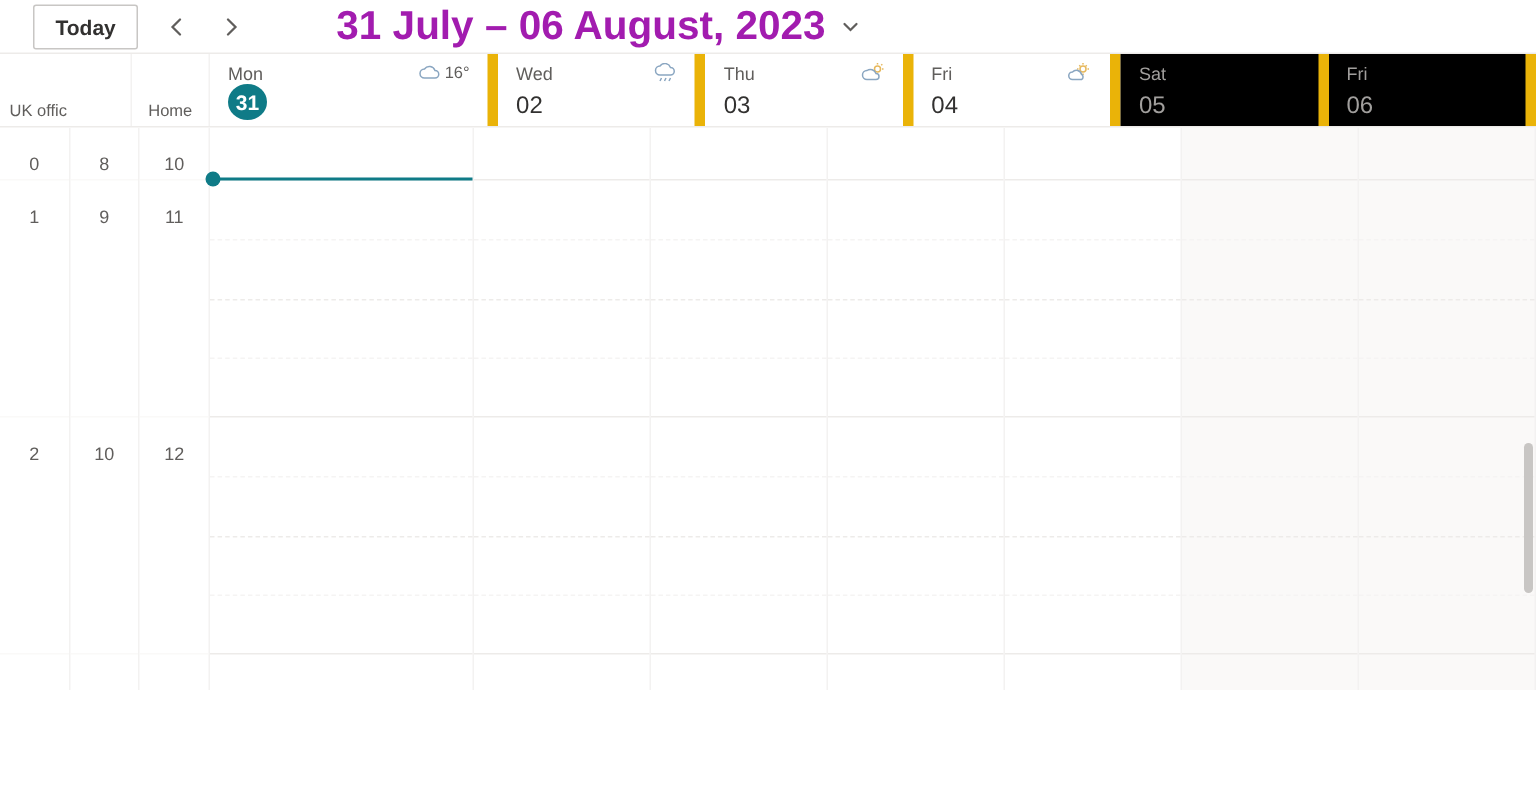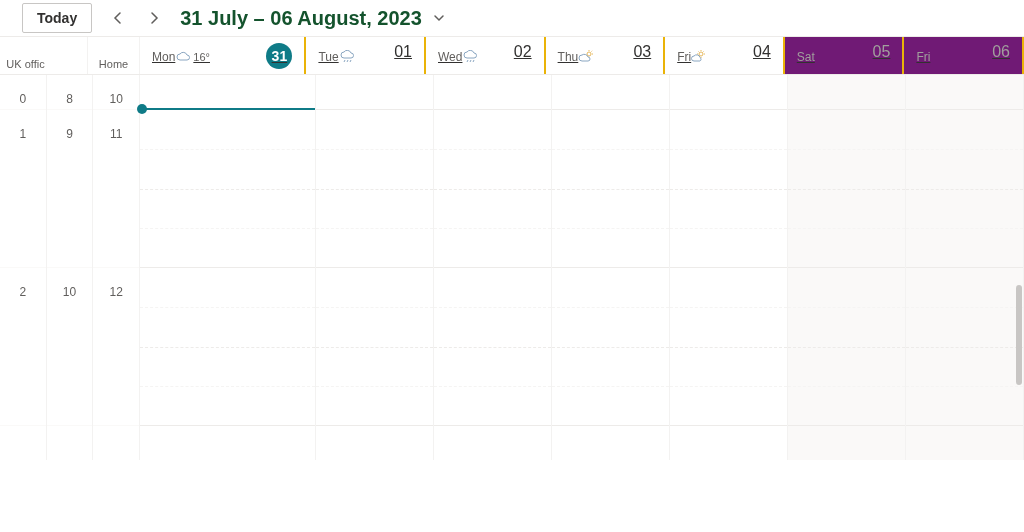--- a/index.html
+++ b/index.html
@@ -5,36 +5,36 @@
   * { box-sizing: border-box; margin: 0; padding: 0; }
   html, body { width: 1024px; height: 532px; font-family: "Segoe UI", Arial, sans-serif; background: #fff; overflow: hidden; color: #323130; }
   .app { width: 1024px; height: 460px; display: flex; flex-direction: column; position: relative; }
 
   
   .toolbar { height: 48px; display: flex; align-items: center; padding: 0 8px 0 22px; gap: 8px; }
   .today-btn { height: 30px; padding: 0 14px; border: 1px solid #c8c6c4; background: #fff; border-radius: 2px; font-size: 14px; font-weight: 600; color: #323130; cursor: pointer; }
   .nav-arrows { width: 72px; display: flex; justify-content: center; gap: 8px; }
   .arrow-btn { width: 28px; height: 28px; background: none; border: none; display: flex; align-items: center; justify-content: center; cursor: pointer; color: #605e5c; }
   .date-range { display: flex; align-items: center; gap: 10px; cursor: pointer; }
-  .date-range-text { font-size: 20px; font-weight: 600; color: #14532d; }
+  .date-range-text { font-size: 27px; font-weight: 600; color: #a21caf; margin-left: 44px; }
   .chevron-down { color: #605e5c; }
 
   
   .day-header { height: 50px; display: flex; border-top: 1px solid #edebe9; border-bottom: 1px solid #edebe9; }
   .tz-header { display: flex; flex: 0 0 140px; border-right: 1px solid #f3f2f1; }
   .tz-head-cell { flex: 1 1 0; display: flex; align-items: flex-end; justify-content: center; font-size: 11px; color: #605e5c; padding-bottom: 4px; overflow: hidden; white-space: nowrap; }
   .tz-head-cell + .tz-head-cell { border-left: 1px solid #f3f2f1; margin-left: 36px; }
   .day-cols { flex: 1 1 auto; display: flex; }
-  .day-col-head { flex: 1 1 0; border-right: 2px solid #eab308; padding: 6px 12px 4px 12px; display: flex; flex-direction: row; justify-content: space-between; cursor: pointer; text-decoration: underline; }
+  .day-col-head { flex: 1 1 0; border-right: 7px solid #eab308; padding: 6px 12px 4px 12px; display: flex; flex-direction: column; justify-content: space-between; cursor: pointer; }
   .day-col-head.mon { flex: 1.5 1 0; }
   .day-top { display: flex; justify-content: space-between; align-items: center; font-size: 12px; color: #605e5c; }
   .weather { display: flex; align-items: flex-start; gap: 2px; font-size: 11px; color: #605e5c; }
   .day-num { font-size: 16px; color: #323130; }
   .day-num.today { display: inline-flex; width: 26px; height: 26px; border-radius: 50%; background: #0f7b87; color: #fff; align-items: center; justify-content: center; font-size: 14px; font-weight: 600; }
-  .weekend-head { background: #701a75; }
+  .weekend-head { background: #000000; }
   .weekend-head .day-top, .weekend-head .day-num { color: #a19f9d; }
 
   
   .grid-wrap { flex: 1 1 auto; overflow-y: auto; position: relative; }
   .grid { display: flex; position: relative; }
   .tz-cols { flex: 0 0 140px; display: flex; border-right: 1px solid #f3f2f1; }
   .tz-col { flex: 1 1 0; }
   .tz-col + .tz-col { border-left: 1px solid #f3f2f1; }
   .tz-hour { height: 158px; font-size: 12px; color: #605e5c; text-align: center; line-height: 20px; padding-top: 14px; border-bottom: 1px solid #faf9f8; }
   .tz-hour.first { height: 35px; padding-top: 14px; }
@@ -96,32 +96,20 @@
               <svg width="16" height="12" viewBox="0 0 16 12">
                 <path d="M5 9a3 3 0 010-6 4 4 0 017 1 2.5 2.5 0 010 5H5z" fill="none" stroke="#8aa6c1" stroke-width="1"></path>
               </svg>
               <span>16°</span>
             </span>
           </div>
           <span class="day-num today">31</span>
         </div>
         <div class="day-col-head">
           <div class="day-top">
-            <span>Tue</span>
-            <span class="weather">
-              <svg width="16" height="14" viewBox="0 0 16 14">
-                <path d="M5 8a3 3 0 010-6 4 4 0 017 1 2.5 2.5 0 010 5H5z" fill="none" stroke="#8aa6c1" stroke-width="1"></path>
-                <path d="M6 10l-1 2M9 10l-1 2M12 10l-1 2" stroke="#8aa6c1" stroke-width="1"></path>
-              </svg>
-            </span>
-          </div>
-          <span class="day-num">01</span>
-        </div>
-        <div class="day-col-head">
-          <div class="day-top">
             <span>Wed</span>
             <span class="weather">
               <svg width="16" height="14" viewBox="0 0 16 14">
                 <path d="M5 8a3 3 0 010-6 4 4 0 017 1 2.5 2.5 0 010 5H5z" fill="none" stroke="#8aa6c1" stroke-width="1"></path>
                 <path d="M6 10l-1 2M9 10l-1 2M12 10l-1 2" stroke="#8aa6c1" stroke-width="1"></path>
               </svg>
             </span>
           </div>
           <span class="day-num">02</span>
         </div>

